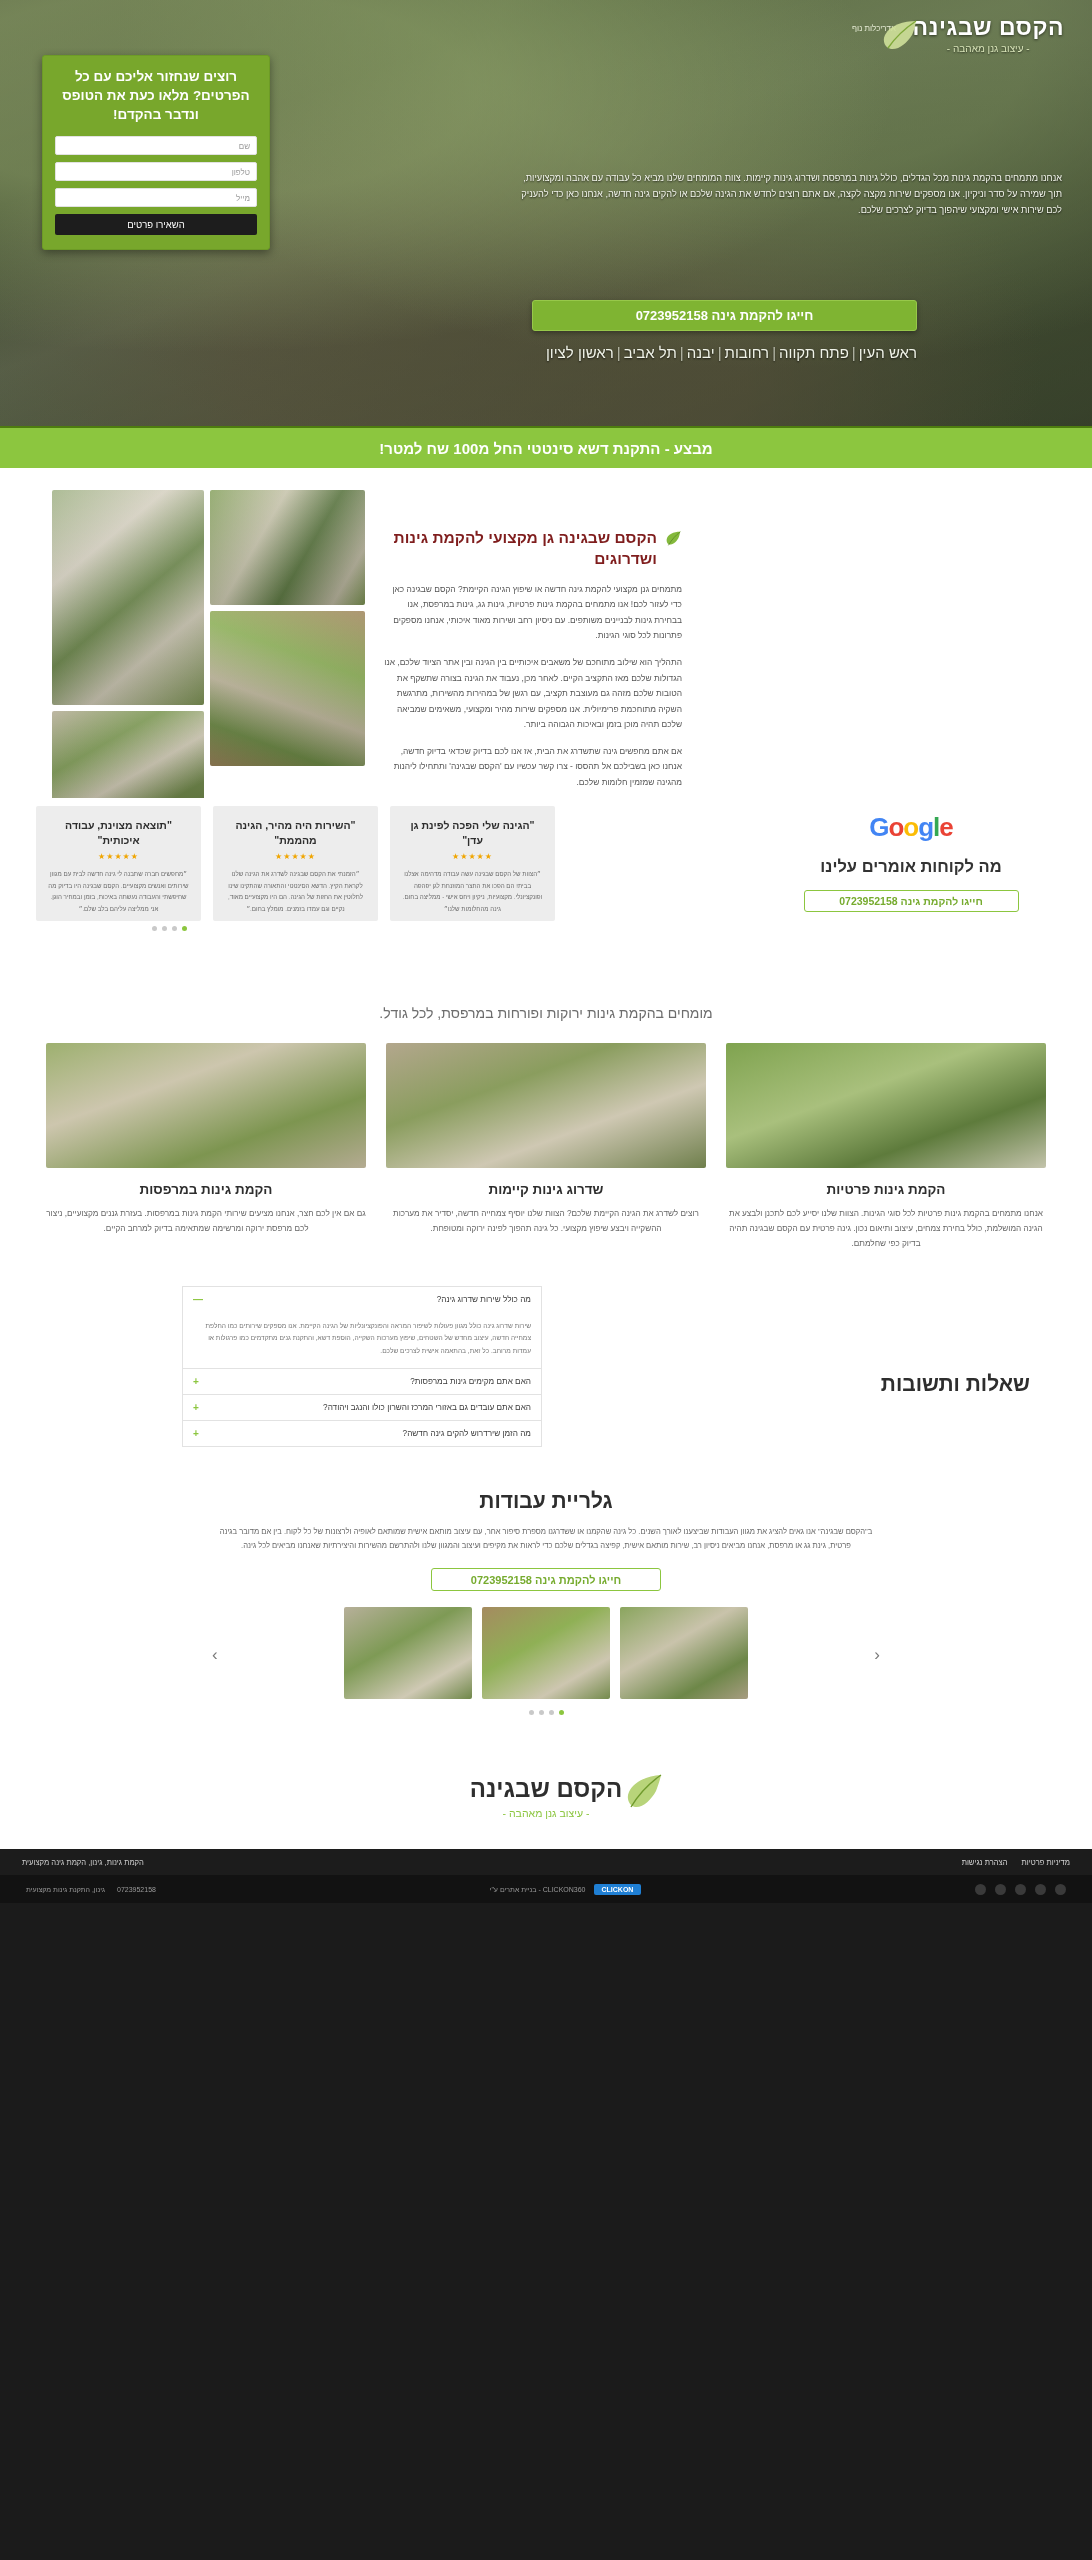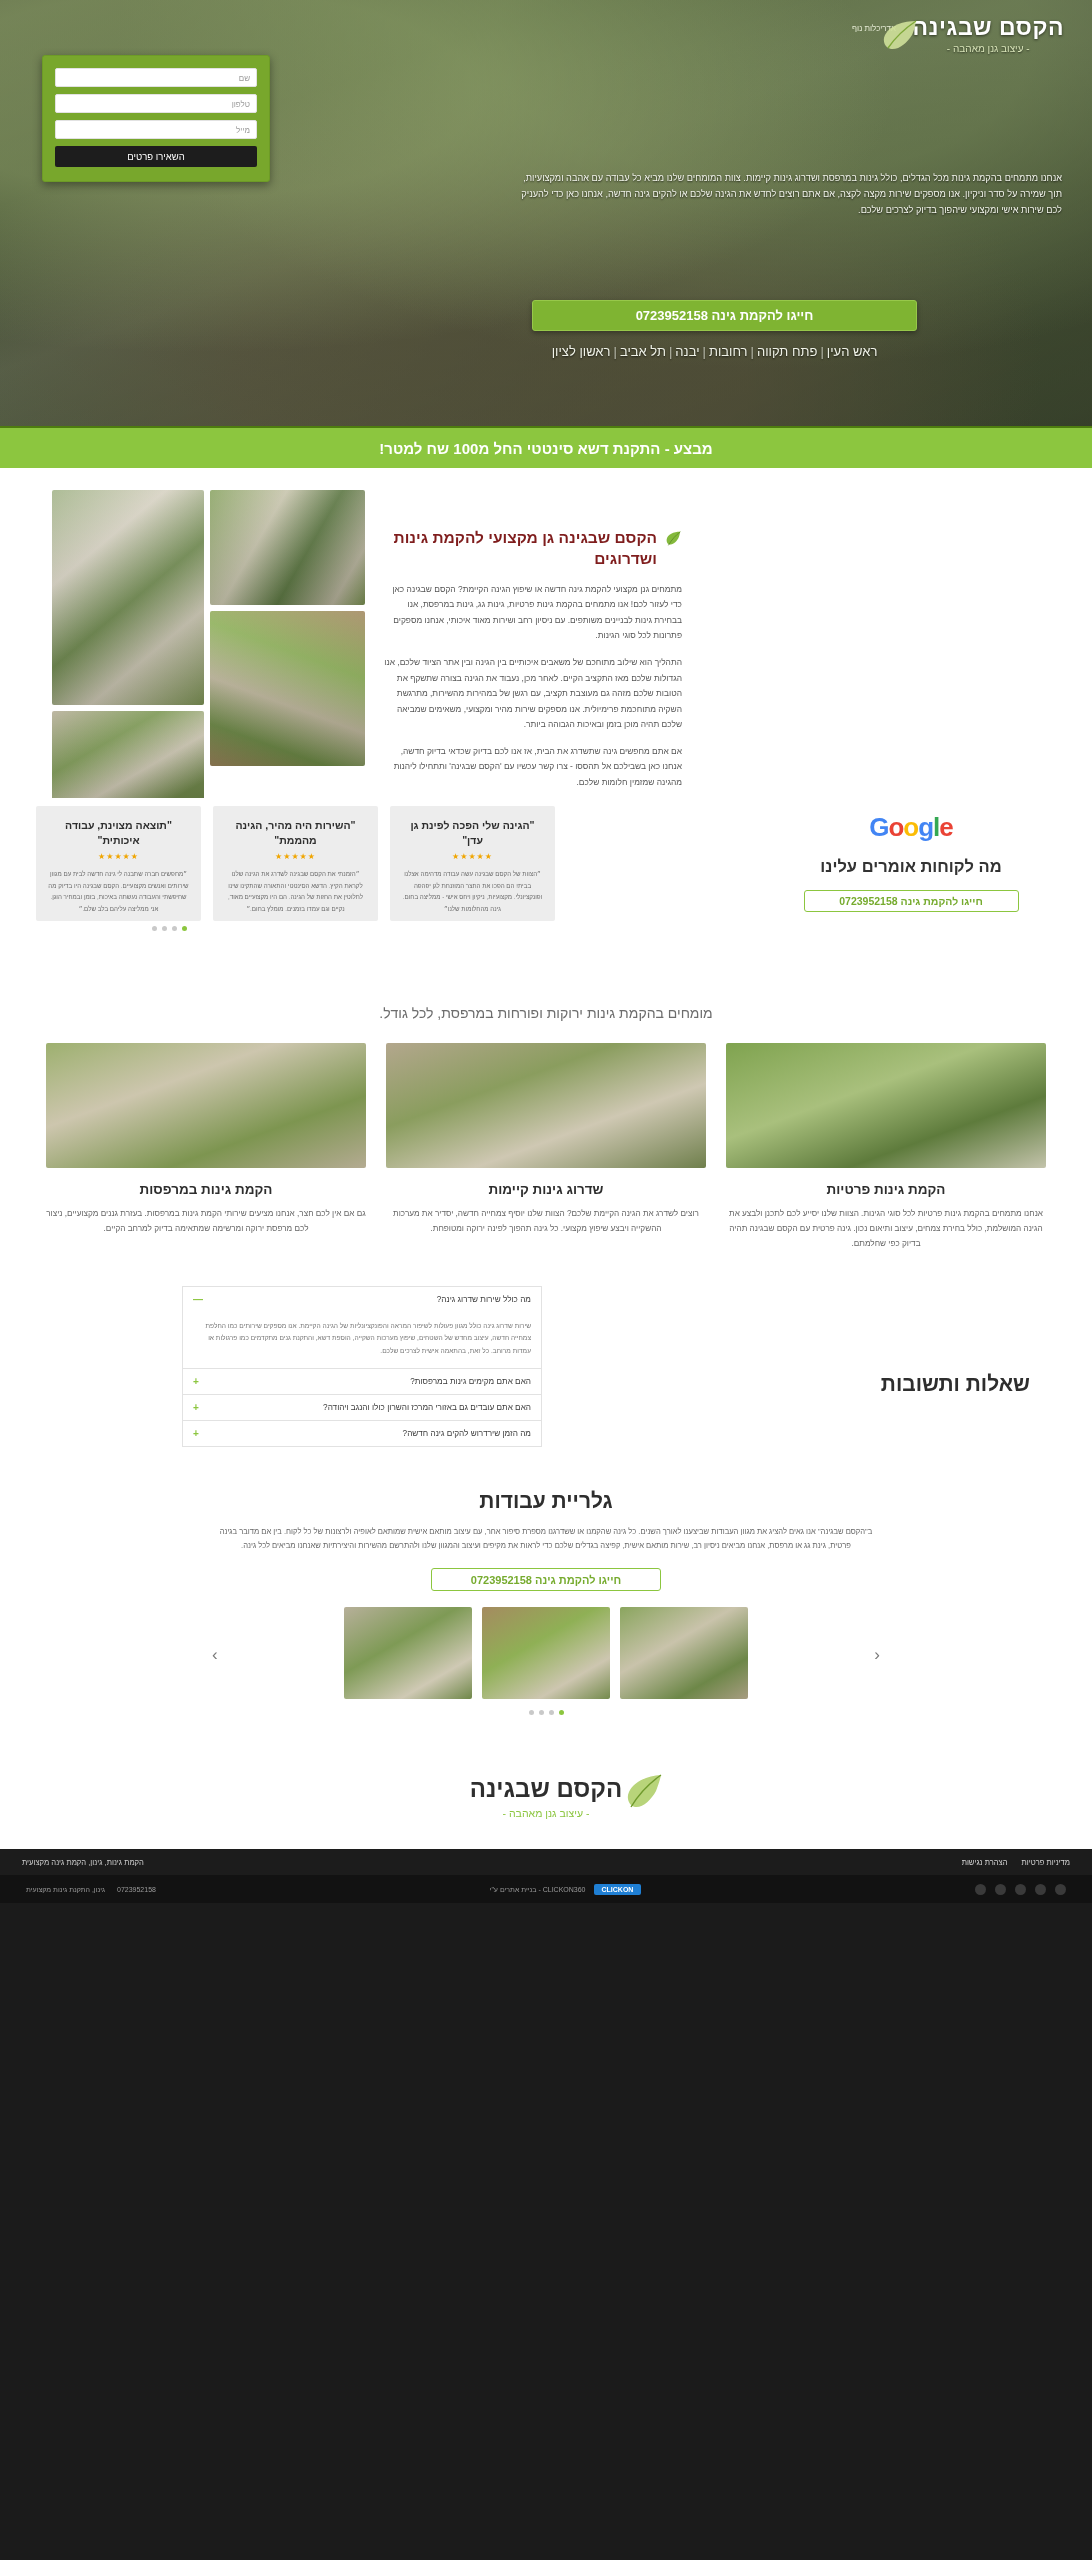--- a/index.html
+++ b/index.html
@@ -74,22 +74,22 @@
   .hero-cta {
     position: absolute; top: 300px; right: 175px;
     width: 385px; height: 31px;
     background: #7fb432; border: 1px solid #97c84a; border-radius: 3px;
     color: #fff; font-size: 13px; font-weight: bold;
     display: flex; align-items: center; justify-content: center;
     box-shadow: 0 2px 5px rgba(0,0,0,.35);
     cursor: pointer;
   }
   .hero-cities {
-    position: absolute; top: 344px; right: 185px; width: 385px;
-    text-align: center; color: #f0f3e8; font-size: 13px;
+    position: absolute; top: 344px; right: 175px; width: 385px;
+    text-align: right; color: #f0f3e8; font-size: 15px;
     text-shadow: 0 1px 2px rgba(0,0,0,.7);
   }
   .hero-cities .sep { opacity: .65; margin: 0 3px; }
 
   
   .form-card {
     position: absolute; top: 55px; left: 42px;
     width: 228px; background: #78a72c;
     border: 1px solid #6d9b26; border-radius: 3px;
     padding: 12px 12px 14px; box-shadow: 0 3px 10px rgba(0,0,0,.4);
@@ -289,20 +289,21 @@
 
       <div class="hero-para">אנחנו מתמחים בהקמת גינות מכל הגדלים, כולל גינות במרפסת ושדרוג גינות קיימות. צוות המומחים שלנו מביא כל עבודה עם אהבה ומקצועיות, תוך שמירה על סדר וניקיון. אנו מספקים שירות מקצה לקצה, אם אתם רוצים לחדש את הגינה שלכם או להקים גינה חדשה, אנחנו כאן כדי להעניק לכם שירות אישי ומקצועי שיהפוך בדיוק לצרכים שלכם.</div>
 
       <div class="hero-cta">חייגו להקמת גינה 0723952158</div>
 
       <div class="hero-cities">
         <span>ראש העין</span><span class="sep">|</span><span>פתח תקווה</span><span class="sep">|</span><span>רחובות</span><span class="sep">|</span><span>יבנה</span><span class="sep">|</span><span>תל אביב</span><span class="sep">|</span><span>ראשון לציון</span>
       </div>
 
       <div class="form-card">
+        <h3>רוצים שנחזור אליכם עם כל הפרטים? מלאו כעת את הטופס ונדבר בהקדם!</h3>
         <div class="fld">שם</div>
         <div class="fld">טלפון</div>
         <div class="fld">מייל</div>
         <div class="submit">השאירו פרטים</div>
       </div>
 
     </div>
   </section>
 
   <div class="promo">מבצע - התקנת דשא סינטטי החל מ100 שח למטר!</div>

